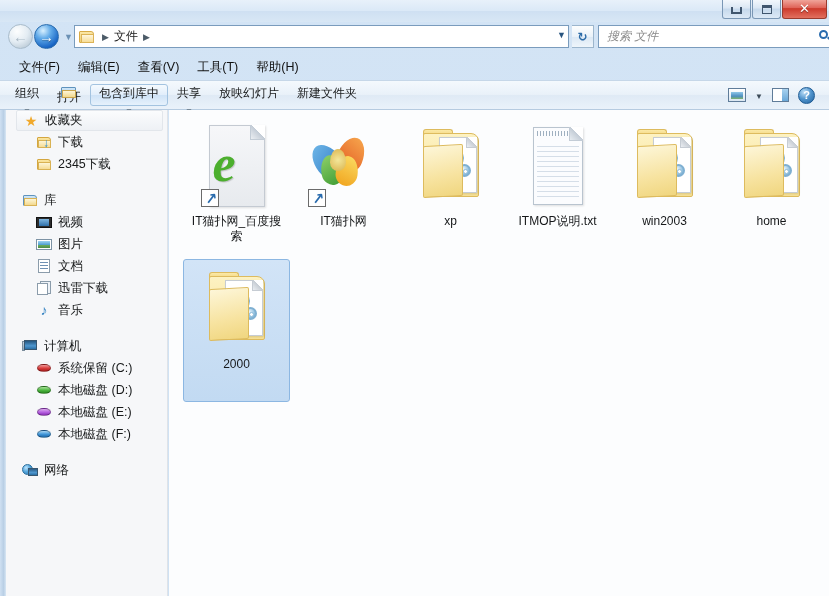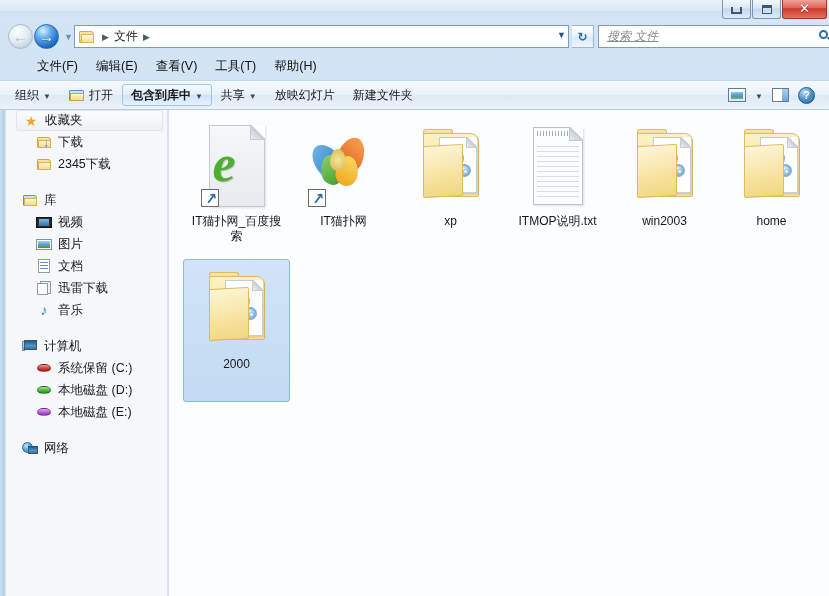--- a/index.html
+++ b/index.html
@@ -104,59 +104,58 @@
     border: 1px solid #9cb6cd; border-left: none;
     background: linear-gradient(180deg,#fdfefe 0%,#eaf2f9 50%,#dbe8f4 51%,#eef5fb 100%);
     display: flex; align-items: center; justify-content: center;
     color: #2d6ca8; font-size: 12px; font-weight: bold;
   }
   .searchbox {
     position: absolute; left: 598px; top: 3px; width: 240px; height: 23px;
     background: #ffffff; border: 1px solid #7a9cbd;
     display: flex; align-items: center; padding-left: 8px;
   }
-  .searchbox .ph { color: #8c8c8c; font-style: italic; font-size: 12px; text-decoration: underline; }
+  .searchbox .ph { color: #8c8c8c; font-style: italic; font-size: 12px; }
   .searchbox .magnifier {
     position: absolute; right: 4px; top: 3px; width: 15px; height: 15px;
   }
   .magnifier .lens {
     position: absolute; left: 1px; top: 1px; width: 9px; height: 9px;
     border: 2px solid #2a6cae; border-radius: 50%;
   }
   .magnifier .handle {
     position: absolute; left: 9px; top: 9px; width: 2px; height: 6px;
     background: #2a6cae; transform: rotate(-45deg); transform-origin: top left;
   }
 
   
   .menubar {
     position: absolute; left: 0; top: 56px; width: 829px; height: 22px;
-    display: flex; padding-left: 28px;
+    display: flex; align-items: center; padding-left: 10px;
     background: transparent;
   }
   .menuitem {
     font-size: 12.5px; color: #111; padding: 2px 9px; white-space: nowrap;
   }
 
   
   .cmdbar {
     position: absolute; left: 0; top: 80px; width: 829px; height: 30px;
     background: linear-gradient(180deg,#f4f9fd 0%,#e9f1f9 48%,#dfeaf5 52%,#eaf2fa 100%);
     border-top: 1px solid #c6d7e8; border-bottom: 1px solid #b6cbe0;
     display: flex; align-items: center; padding: 0 6px;
   }
   .cmdbtn {
     display: flex; align-items: center; gap: 4px;
     font-size: 12px; color: #17191a; height: 22px;
-    padding: 0 8px; white-space: nowrap; border: 1px solid transparent; border-radius: 3px;
+    padding: 0 8px; white-space: nowrap; border: 1px solid transparent; border-radius: 3px; flex-direction: column;
   }
   .cmdbtn.pressed {
     background: linear-gradient(180deg,#f5fafe 0%,#e2eefb 48%,#cfe3f7 52%,#e6f1fc 100%);
     border: 1px solid #a3c3e0;
-    font-weight: bold;
   }
   .caret { font-size: 8px; color: #3c4a57; position: relative; top: 1px; }
   .ico-openfolder {
     width: 16px; height: 14px; position: relative;
   }
   .ico-openfolder .ob {
     position: absolute; left: 0; top: 2px; width: 15px; height: 11px;
     background: linear-gradient(180deg,#cfe6f7 0%,#9cc6e6 100%);
     border: 1px solid #5f93bd; border-radius: 1px;
   }
@@ -646,20 +645,26 @@
       <span class="nicon ic-drive green">
           <span class="disk"></span>
         </span>
       <span>本地磁盘 (D:)</span>
     </div>
     <div class="navrow child">
       <span class="nicon ic-drive purple">
           <span class="disk" style="background:linear-gradient(180deg,#dda8ef 0%,#b55fe0 55%,#8a2fb5 100%);"></span>
         </span>
       <span>本地磁盘 (E:)</span>
+    </div>
+    <div class="navrow child">
+      <span class="nicon ic-drive blue">
+          <span class="disk"></span>
+        </span>
+      <span>本地磁盘 (F:)</span>
     </div>
 
     <div class="navgap"></div>
 
     <div class="navrow header">
       <span class="nicon ic-net">
         <span class="globe"></span>
           <span class="mon2"></span>
       </span>
       <span>网络</span>

